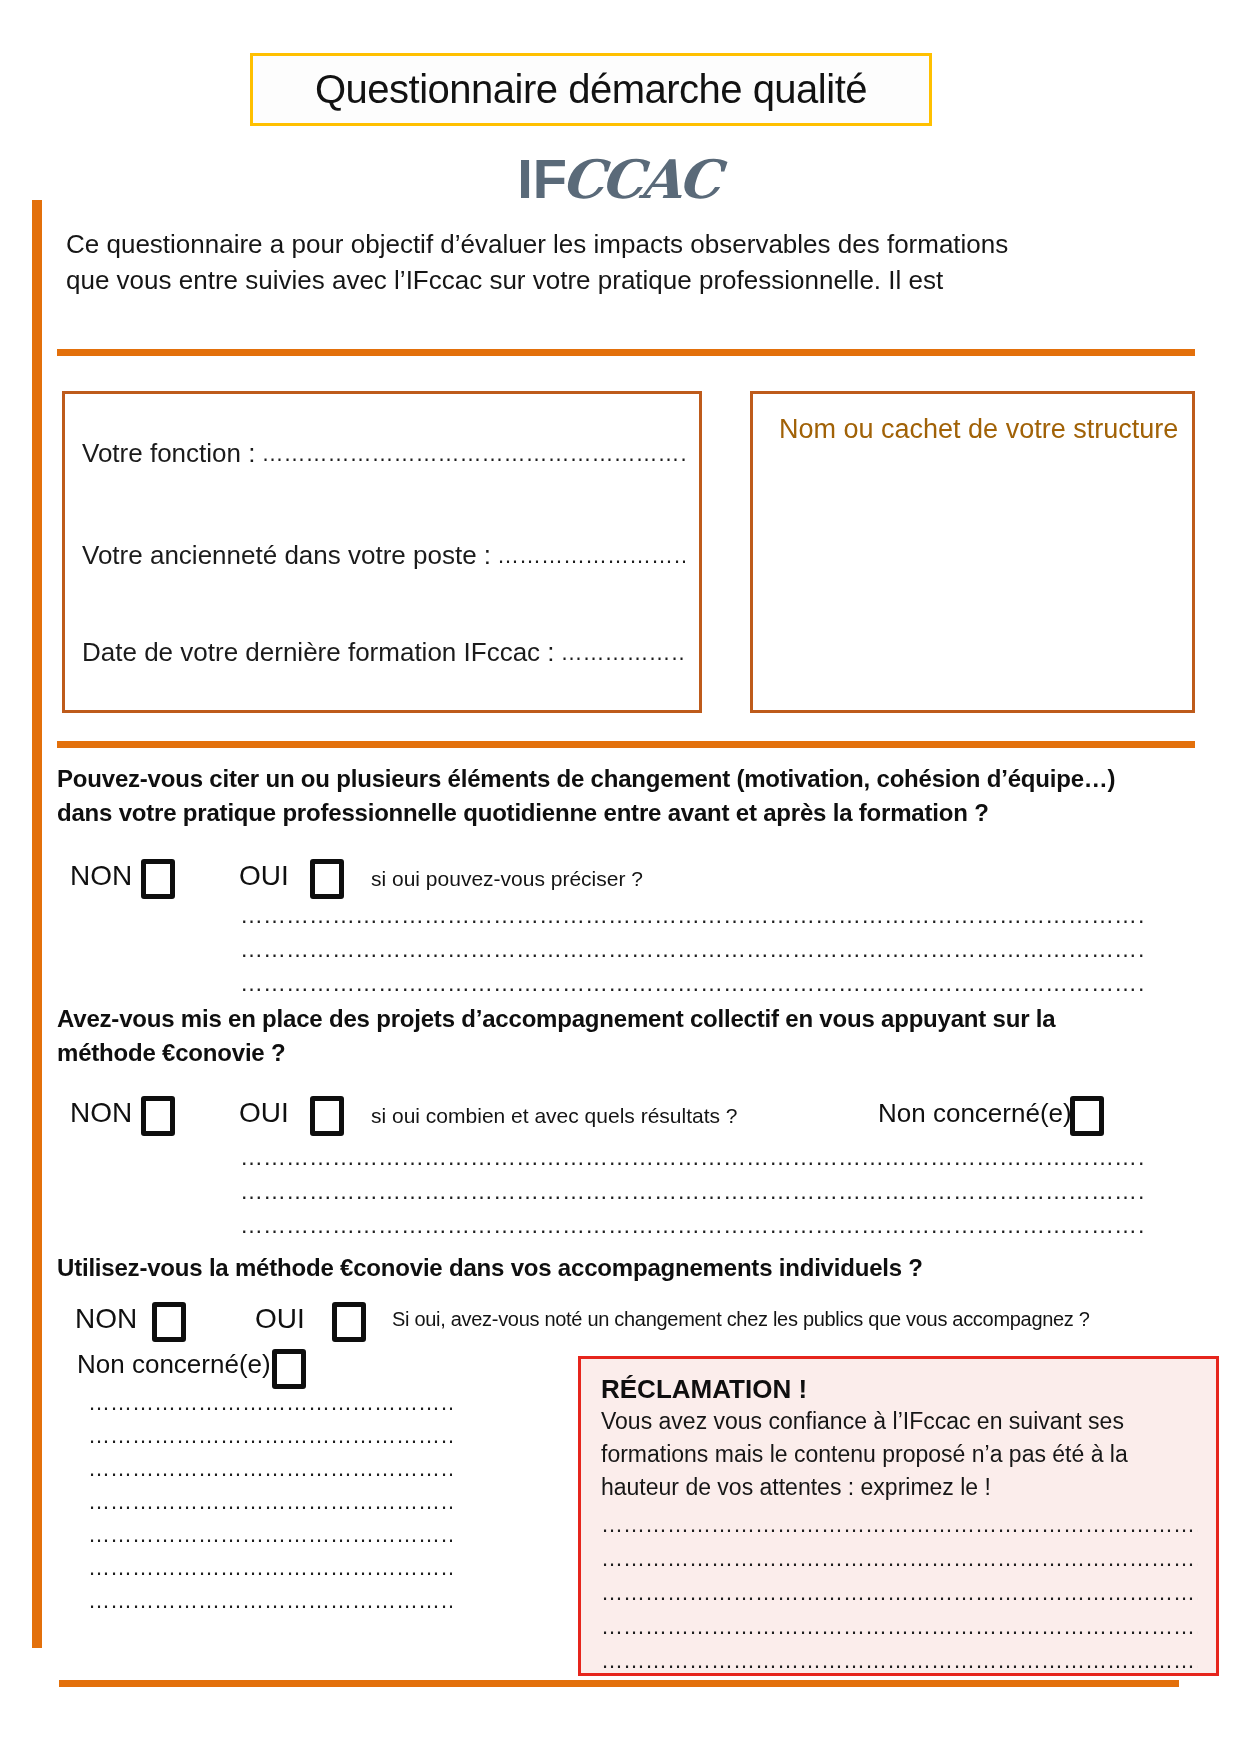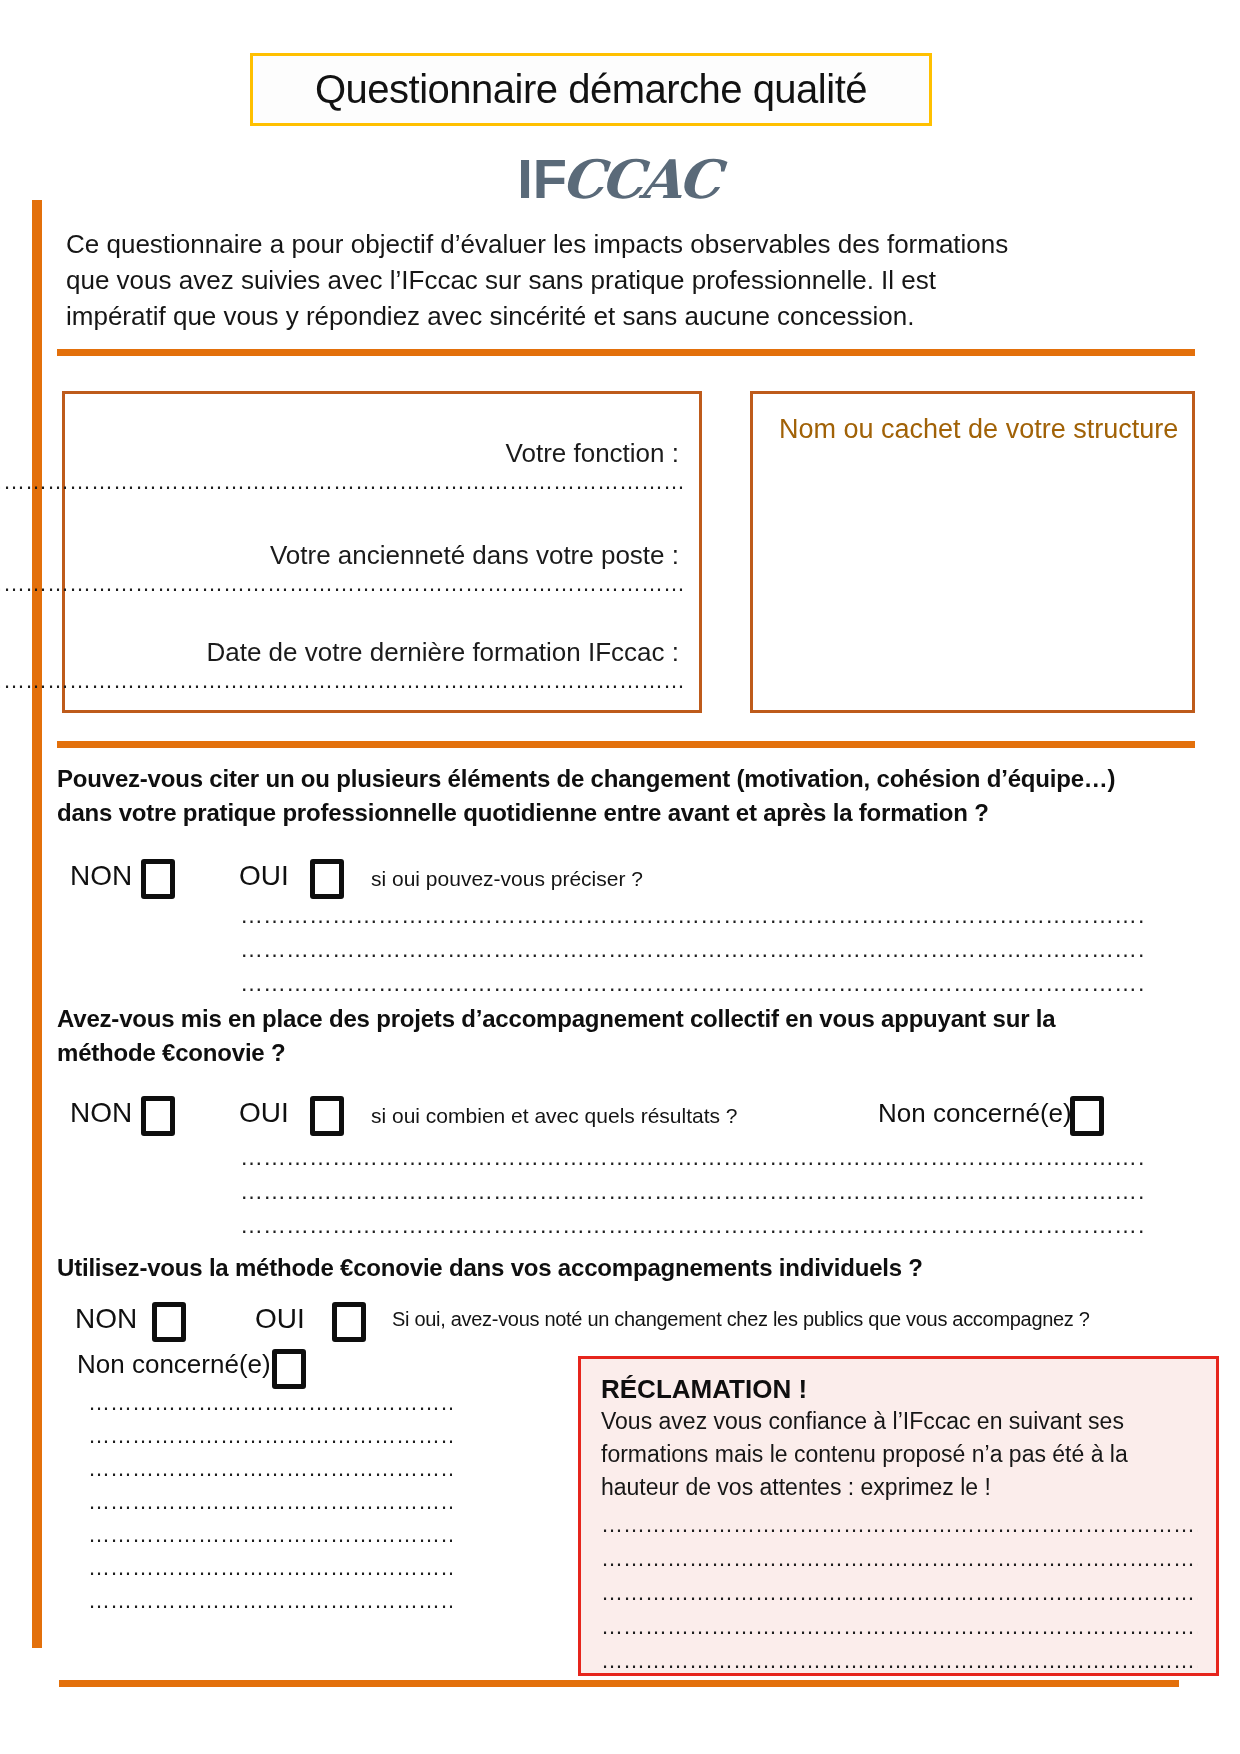--- a/index.html
+++ b/index.html
@@ -26,22 +26,22 @@
 
   
   .intro{position:absolute;left:66px;top:226px;font-size:26px;line-height:36px;color:#161616;}
   .nowrap{white-space:nowrap;}
 
   
   .ibox{position:absolute;top:391px;height:322px;border:3px solid #BE5B1B;
         box-sizing:border-box;background:#fff;}
   .ibox-left{left:62px;width:640px;}
   .ibox-right{left:750px;width:445px;}
-  .field{position:absolute;left:17px;right:14px;display:flex;align-items:flex-end;
-         font-size:26px;flex-direction:column;}
+  .field{position:absolute;left:17px;right:14px;display:flex;align-items:center;
+         font-size:26px;}
   .field .lbl{white-space:nowrap;margin-right:6px;}
   .f1{top:44px;} .f2{top:146px;} .f3{top:243px;}
   .dots{flex:1;overflow:hidden;white-space:nowrap;font-size:22px;color:#1d1d1d;}
   .structure-label{padding:20px 10px 0 26px;font-size:27px;color:#a16207;}
 
   
   .q{position:absolute;left:57px;font-weight:bold;font-size:24px;line-height:34px;
      letter-spacing:-0.2px;color:#0f0f0f;}
   .q-1{top:762px;} .q-2{top:1002px;} .q-3{top:1251px;}
 
@@ -87,22 +87,21 @@
   <div class="title-box">
     <div class="t">Questionnaire démarche qualité</div>
   </div>
 
   <div class="logo">
     <span class="if">IF</span><span class="ccac">CCAC</span>
   </div>
 
   <div class="intro">
     <div class="nowrap">Ce questionnaire a pour objectif d’évaluer les impacts observables des formations</div>
-    <div class="nowrap">que vous avez suivies avec l’IFccac sur sans pratique professionnelle.  Il est</div>
-    <div class="nowrap">impératif que vous y répondiez avec sincérité et sans aucune concession.</div>
+    <div class="nowrap">que vous entre suivies avec l’IFccac sur votre pratique professionnelle.  Il est</div>
   </div>
 
   <div class="hr hr-1"></div>
 
   <div class="ibox ibox-left">
     <div class="field f1">
       <span class="lbl">Votre fonction :</span>
       <span class="dots">………………………………………………………………………………………………………………………………………………………………………………………………………………………………………………………………………………………………………………………………………………………………………………………………</span>
     </div>
     <div class="field f2">

